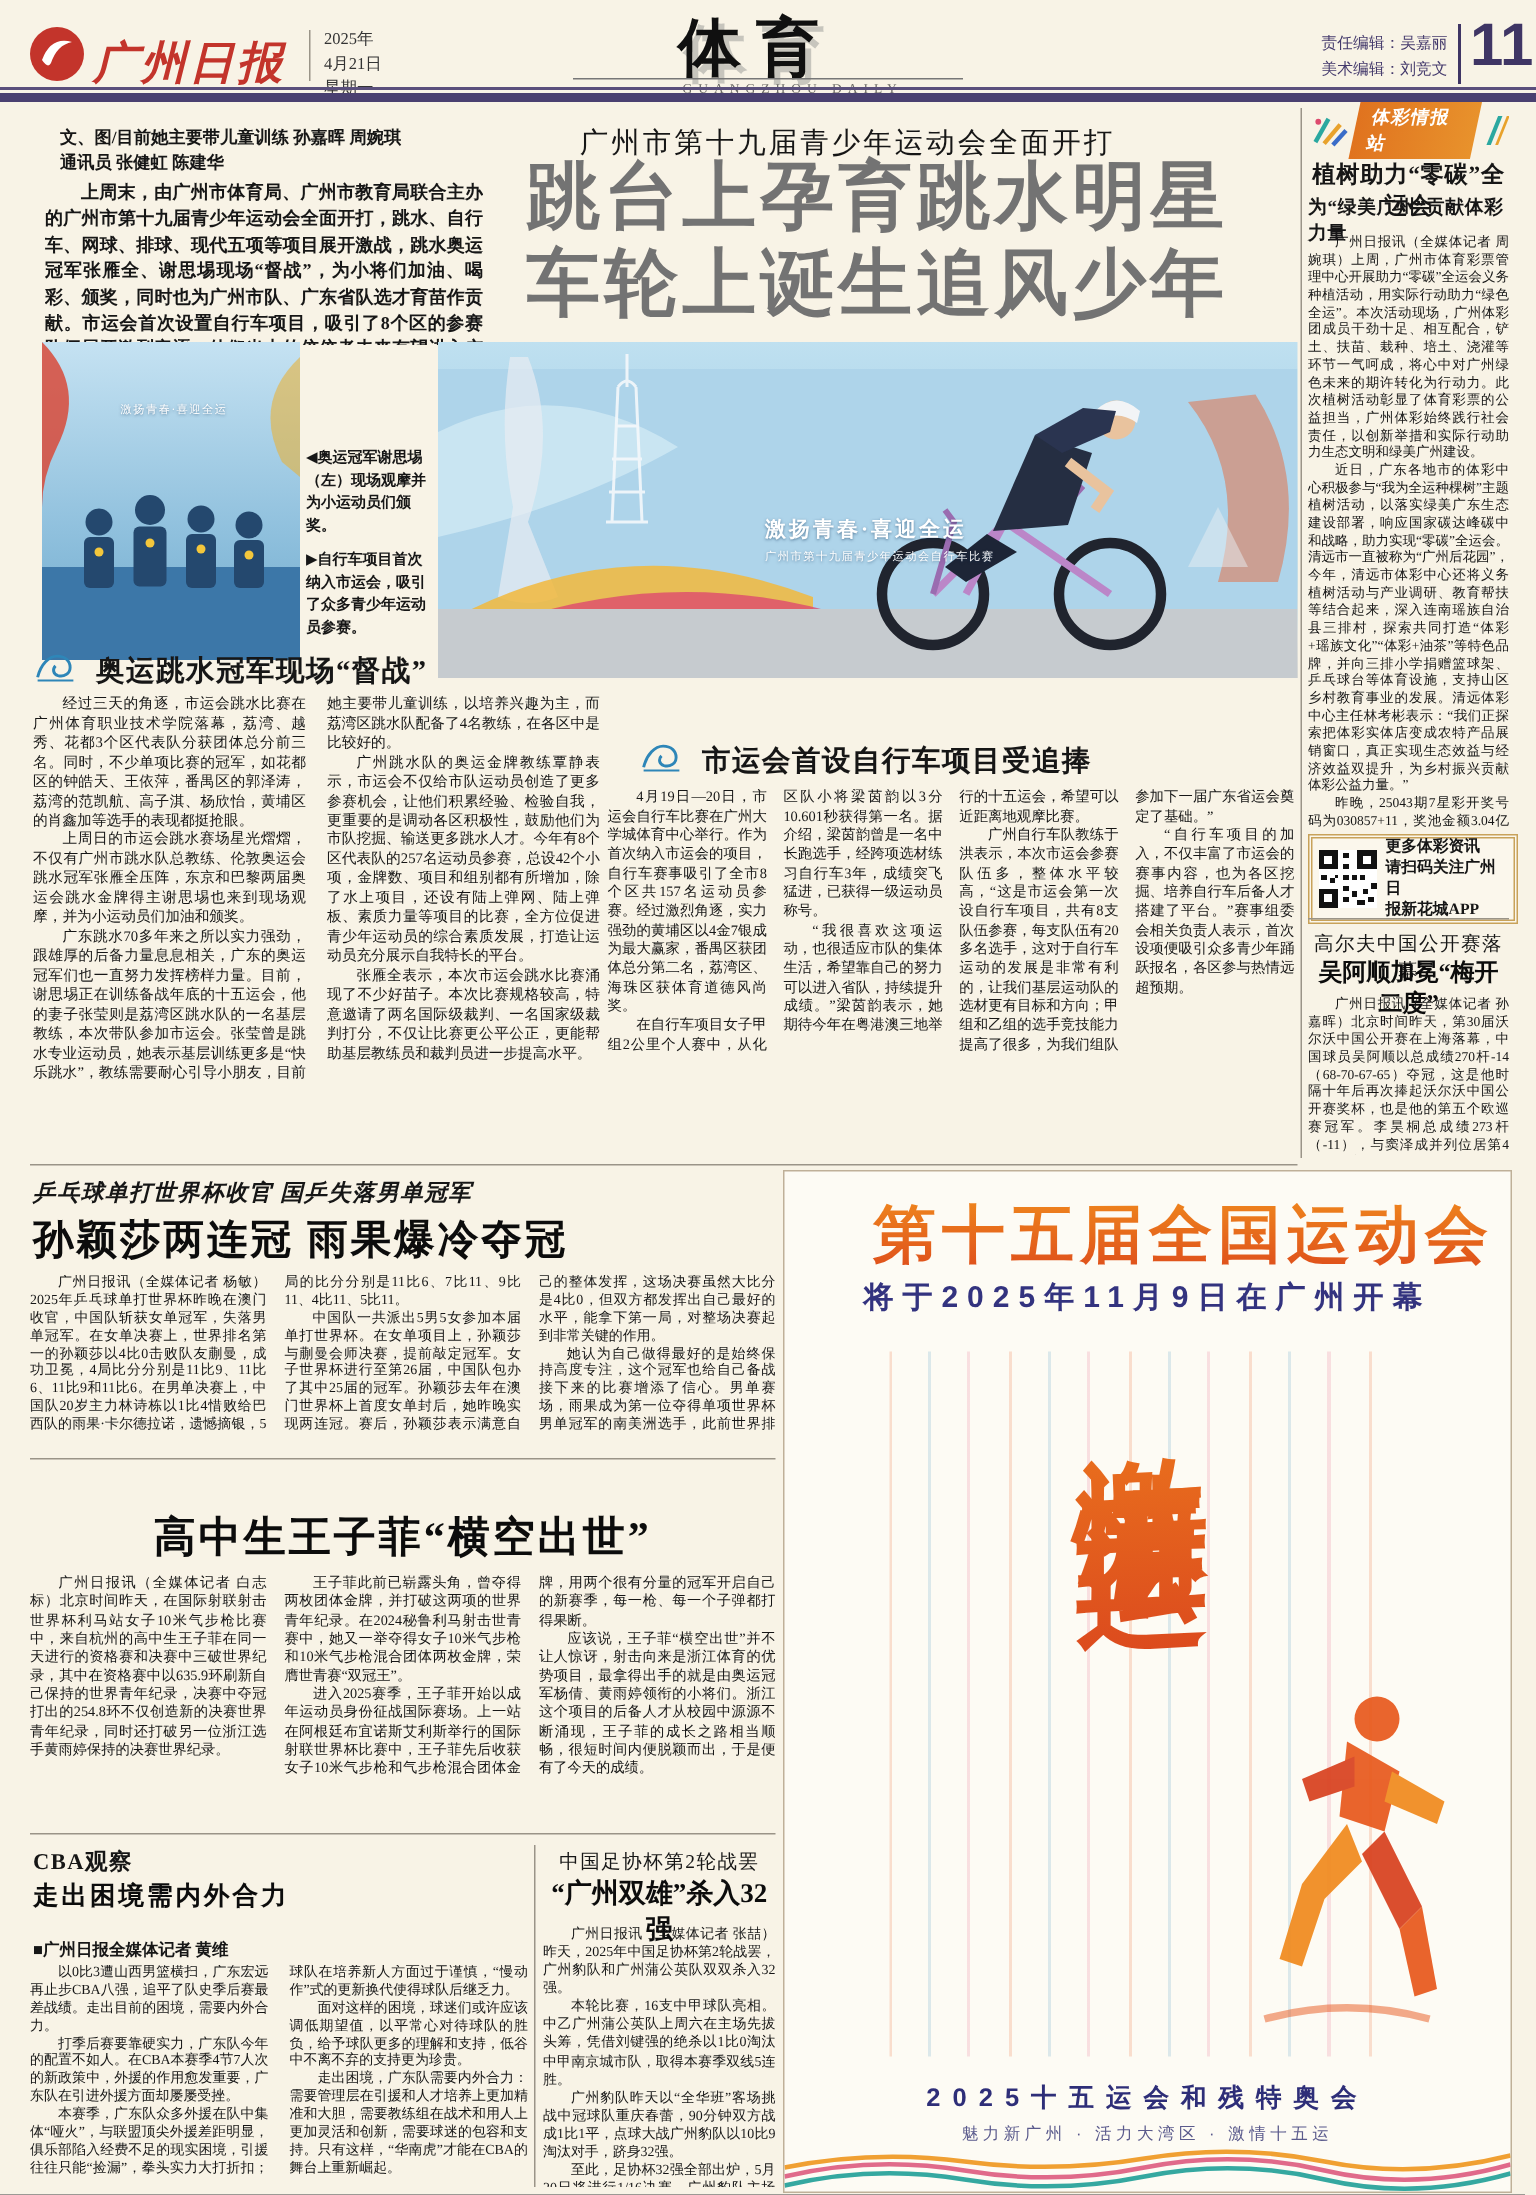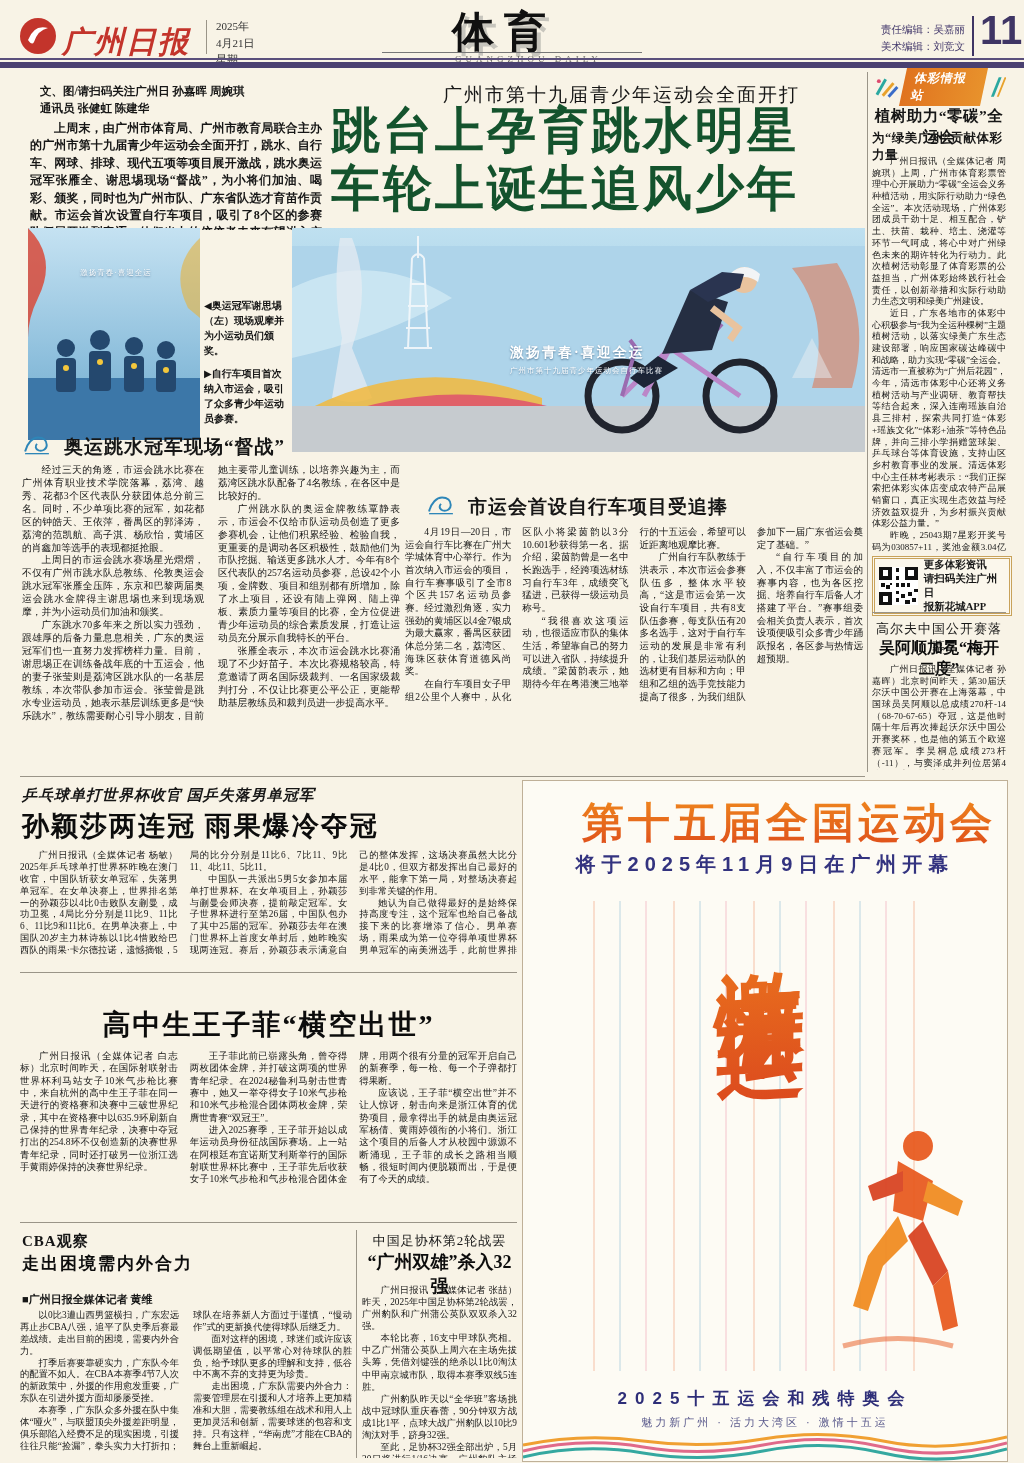--- a/index.html
+++ b/index.html
@@ -15,22 +15,22 @@
   .section-title{font-size:42px;font-weight:900;letter-spacing:10px;color:#101010;
                  text-shadow:4px 4px 0 #c7c5bd;}
   .section-en{font-size:9px;letter-spacing:4px;color:#6b6a66;}
   .editors{font-size:10.5px;color:#43396b;line-height:1.6;text-align:right;}
   .pageno{font-size:40px;font-weight:900;color:#3f3564;font-family:"Liberation Sans",sans-serif;}
   .rule-thin{background:#5a4f7c;height:2px;}
   .rule-thick{background:#4a4070;height:6px;}
   
   .byline{font-size:11.5px;font-weight:700;}
   .intro{font-size:12px;line-height:1.45;font-weight:600;}
-  .kicker-main{font-size:19px;letter-spacing:2px;text-align:right;}
-  .headline-main{font-size:49px;font-weight:900;letter-spacing:3px;text-align:center;line-height:1.18;color:#14532d;}
+  .kicker-main{font-size:19px;letter-spacing:2px;text-align:center;}
+  .headline-main{font-size:49px;font-weight:900;letter-spacing:3px;text-align:center;line-height:1.18;color:#737373;margin-left:20px;}
   
   .photo{overflow:hidden;}
   .cap{font-size:10px;font-weight:700;line-height:1.5;}
   .photo-slogan{color:#fff;font-weight:900;font-size:14px;letter-spacing:2px;text-shadow:0 1px 2px rgba(0,40,80,.5);}
   .photo-slogan-sub{color:#fff;font-size:7.5px;letter-spacing:1px;text-shadow:0 1px 2px rgba(0,40,80,.5);text-align:right;}
   
   .sec-title{font-size:19px;font-weight:900;letter-spacing:1px;}
   .body-sm{font-size:9.8px;line-height:1.32;}
   .cols2{column-count:2;column-gap:14px;}
   .cols3{column-count:3;column-gap:12px;}
@@ -85,21 +85,21 @@
   <div class="abs section-en" style="left:455px;top:54px;">GUANGZHOU DAILY</div>
   <div class="abs editors" style="left:845px;top:22px;width:120px;">
     <div>责任编辑：吴嘉丽</div>
     <div>美术编辑：刘竞文</div>
   </div>
   <div class="abs" style="left:972px;top:16px;width:2px;height:40px;background:#3f3564;"></div>
   <div class="abs pageno" style="left:980px;top:8px;">11</div>
   <div class="abs rule-thin" style="left:0;top:58px;width:1024px;"></div>
   <div class="abs rule-thick" style="left:0;top:62px;width:1024px;"></div>
 
-  <div class="abs byline" style="left:40px;top:84px;width:300px;">文、图/请扫码关注广州日 孙嘉晖 周婉琪</div>
+  <div class="abs byline" style="left:40px;top:84px;width:300px;">文、图/目前她主要带儿童训练 孙嘉晖 周婉琪</div>
   <div class="abs byline" style="left:40px;top:101px;width:300px;">通讯员 张健虹 陈建华</div>
   <div class="abs intro jt" style="left:30px;top:120px;width:292px;height:110px;overflow:hidden;">
     <p>上周末，由广州市体育局、广州市教育局联合主办的广州市第十九届青少年运动会全面开打，跳水、自行车、网球、排球、现代五项等项目展开激战，跳水奥运冠军张雁全、谢思埸现场“督战”，为小将们加油、喝彩、颁奖，同时也为广州市队、广东省队选才育苗作贡献。市运会首次设置自行车项目，吸引了8个区的参赛队伍展开激烈竞逐，他们当中的佼佼者未来有望进入广东省队乃至国家队。透过一场场青春对决，我们看到了广州体育的未来。</p>
   </div>
   <div class="abs kicker-main" style="left:330px;top:82px;width:470px;">广州市第十九届青少年运动会全面开打</div>
   <div class="abs headline-main" style="left:325px;top:102px;width:480px;">
     <div>跳台上孕育跳水明星</div>
     <div>车轮上诞生追风少年</div>
   </div>
 

